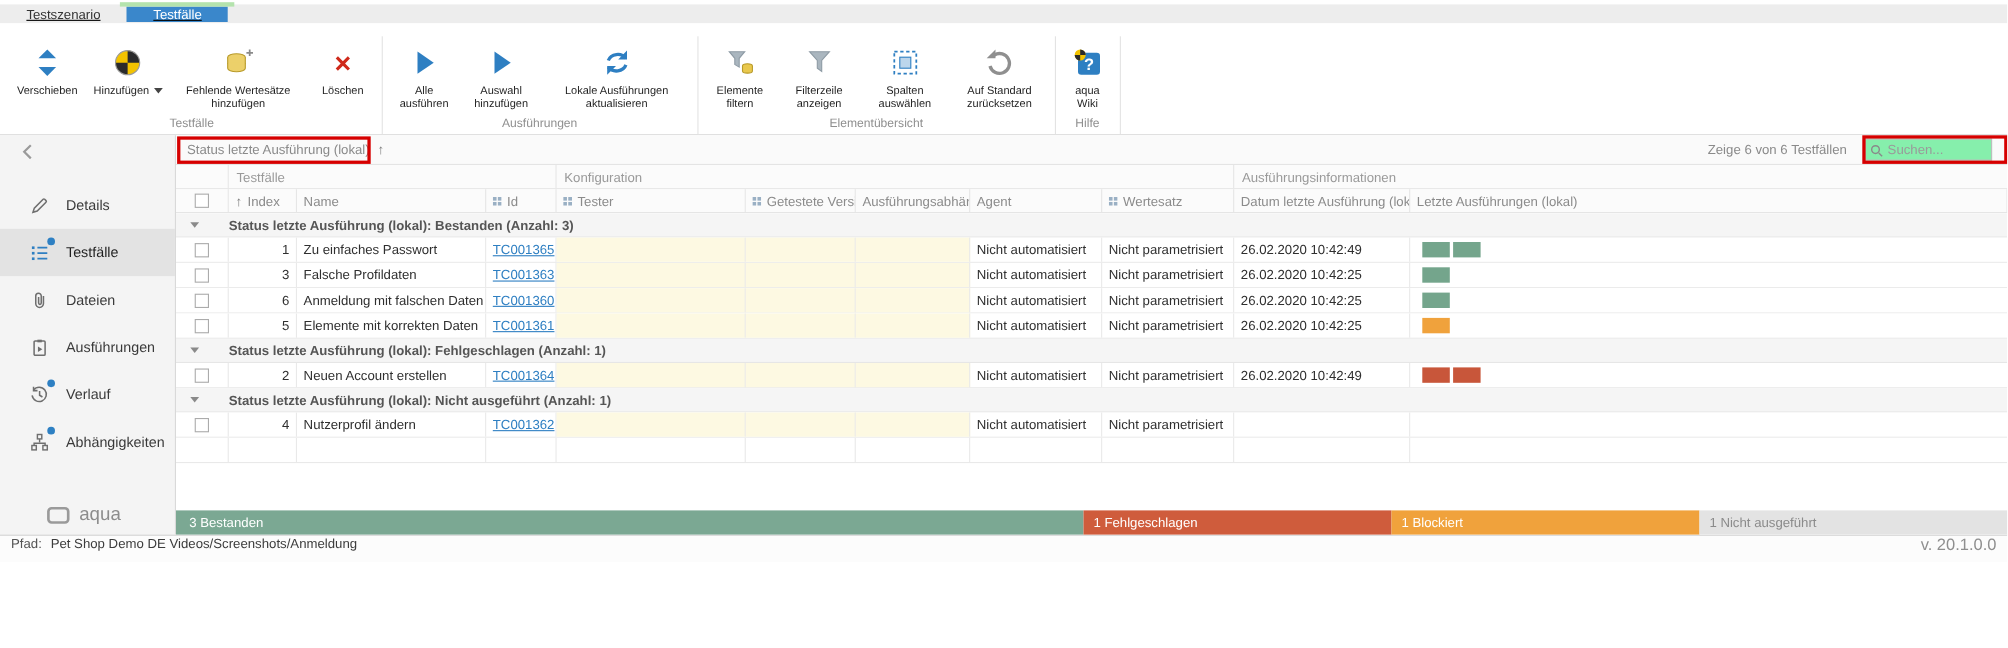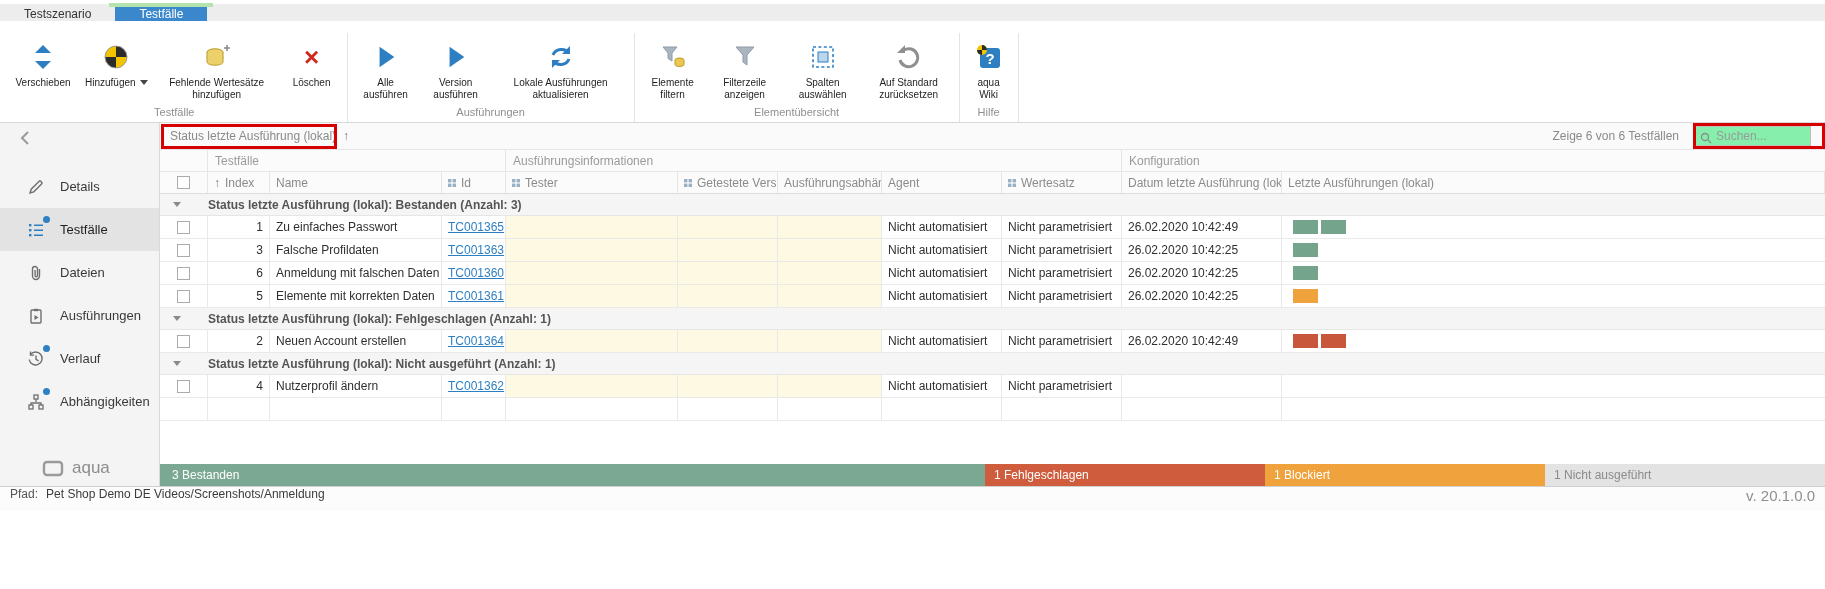--- a/index.html
+++ b/index.html
@@ -2,21 +2,21 @@
 <html><head>
 <meta charset="utf-8">
 <style>
   * { box-sizing: border-box; margin: 0; padding: 0; }
   html,body { width:1825px; background:#fff; font-family:"Liberation Sans", sans-serif; }
   .screen { position:relative; width:1825px; height:589px; background:#fff; overflow:hidden; }
   .app { position:absolute; top:0; left:0; width:1825px; height:511px; display:flex; flex-direction:column; background:#fff; }
 
   
   .tabwrap { height:33px; background:#fff; }
-  .tabstrip { margin-top:4px; height:17px; background:#ededed; display:flex; align-items:flex-end; }
+  .tabstrip { margin-top:4px; height:17px; background:#ededed; display:flex; align-items:center;text-decoration:underline; }
   .tab { padding:0 24px; display:flex; align-items:center; font-size:12px; color:#333; position:relative; cursor:default; }
   .tab.active { background:#3a87cb; color:#fff; }
   .tab.active::before { content:""; position:absolute; top:-4px; left:-6px; right:-6px; height:4px; background:#b4e3ad; }
 
   
   .ribbon { height:90px; background:#fff; border-bottom:1px solid #d9d9d9; display:flex; align-items:stretch; padding-left:2px; }
   .rgroup { display:flex; flex-direction:column; border-right:1px solid #e3e3e3; padding:2px 6px 0 6px; }
   .rbuttons { flex:1; display:flex; align-items:flex-start; gap:4px; padding-top:2px; }
   .rbtn { display:flex; flex-direction:column; align-items:center; gap:4px; padding:4px 3px 2px 3px; }
   .ricon { height:32px; display:flex; align-items:center; justify-content:center; position:relative; }
@@ -171,21 +171,21 @@
                 </svg>
             </span>
             <span class="rlabel w58">Alle ausführen</span>
           </div>
           <div class="rbtn">
             <span class="ricon">
               <svg width="24" height="26" viewBox="0 0 26 26">
                   <path d="M6 2 L22 13 L6 24 Z" fill="#2e7fc2"></path>
                 </svg>
             </span>
-            <span class="rlabel w62">Version ausführen</span>
+            <span class="rlabel w62">Auswahl hinzufügen</span>
           </div>
           <div class="rbtn">
             <span class="ricon">
               <svg width="28" height="26" viewBox="0 0 28 26">
                   <path d="M22 9 A9 8 0 0 0 6 11" fill="none" stroke="#2e7fc2" stroke-width="3"></path>
                   <path d="M23 2 v8 h-8 Z" fill="#2e7fc2"></path>
                   <path d="M6 17 a9 8 0 0 0 16 -2" fill="none" stroke="#2e7fc2" stroke-width="3"></path>
                   <path d="M5 24 v-8 h8 Z" fill="#2e7fc2"></path>
                 </svg>
             </span>
@@ -353,22 +353,22 @@
             </span>
             <input type="text" placeholder="Suchen..." style="">
           </div>
           <div class="anno anno-groupby"></div>
           <div class="anno anno-search"></div>
         </div>
 
         <div class="bandrow">
           <div class="bandcell"></div>
           <div class="bandcell">Testfälle</div>
+          <div class="bandcell">Konfiguration</div>
           <div class="bandcell">Ausführungsinformationen</div>
-          <div class="bandcell">Konfiguration</div>
         </div>
 
         <div class="headrow cols">
           <div class="hcell center">
               <input type="checkbox" class="cb" style="">
             </div>
           <div class="hcell">
               <span class="sortarrow">↑</span>
               <span>Index</span>
             </div>

